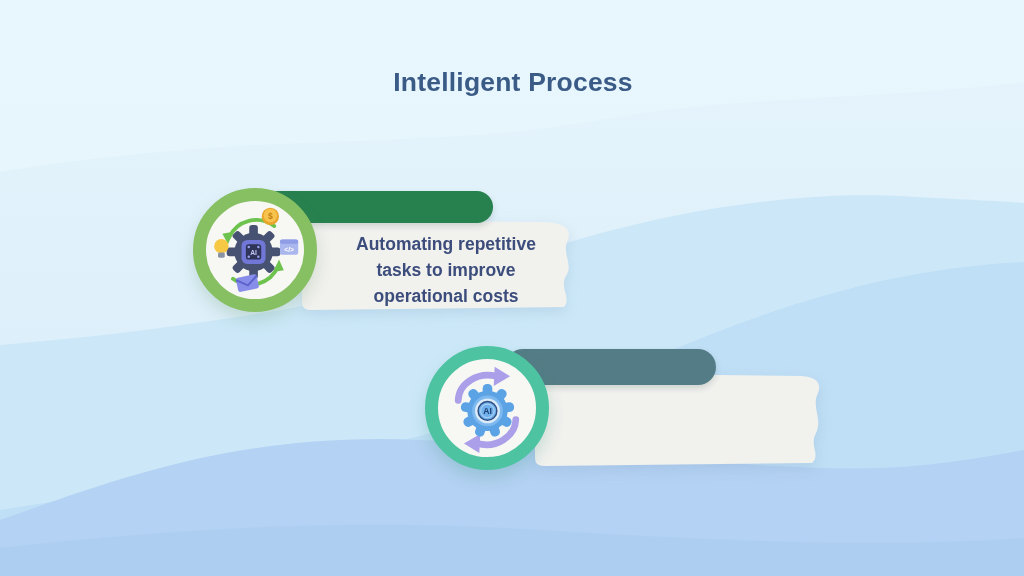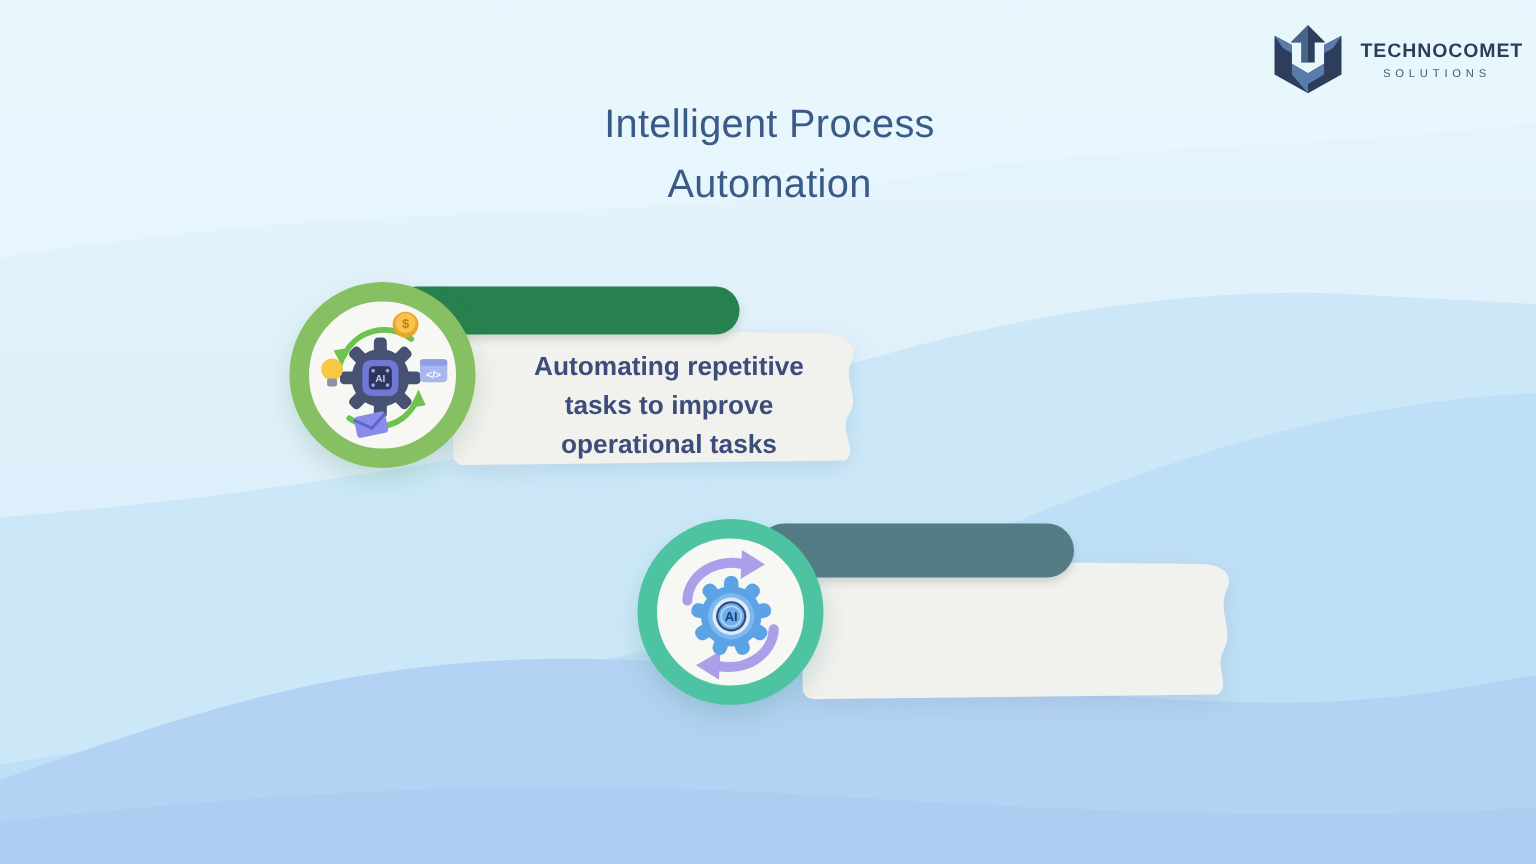--- a/index.html
+++ b/index.html
@@ -4,21 +4,21 @@
 <style>
   * { margin:0; padding:0; box-sizing:border-box; }
   html,body { width:1024px; height:576px; overflow:hidden; }
   body { font-family:"Liberation Sans", sans-serif; }
   .stage { position:relative; width:1024px; height:576px; background:linear-gradient(180deg,#e7f5fc 0%,#ddeffa 60%,#d8ecf9 100%); overflow:hidden; }
 
   .bg-waves { position:absolute; left:0; top:0; width:1024px; height:576px; z-index:0; }
 
   
   .title { position:absolute; left:313px; top:62px; width:400px; text-align:center; z-index:5;
-           color:#3b5b87; font-weight:normal; font-size:26.5px; line-height:40px; letter-spacing:0.2px; }
+           color:#3b5b87; font-weight:bold; font-size:26.5px; line-height:40px; letter-spacing:0.2px; }
 
   
   .logo { position:absolute; left:845px; top:13px; width:170px; height:52px; z-index:5; display:flex; align-items:center; }
   .logo-mark { width:54px; height:50px; flex:0 0 auto; }
   .logo-text { margin-left:8px; text-align:center; width:102px; }
   .logo-name { color:#2c3e5c; font-weight:bold; font-size:13px; letter-spacing:0.6px; white-space:nowrap; }
   .logo-tag  { color:#45597a; font-size:7.5px; letter-spacing:3.2px; margin-top:3px; white-space:nowrap; }
 
   
   .card-body { position:absolute; z-index:1; filter:drop-shadow(0 5px 7px rgba(110,145,180,0.20)); }
@@ -45,36 +45,23 @@
 <div class="stage">
 
   <svg class="bg-waves" viewBox="0 0 1024 576" preserveAspectRatio="none" aria-hidden="true">
     <path fill="#eaf8fe" opacity="0.6" d="M0,0 H1024 V82 C880,100 740,95 600,120 C460,145 300,138 160,152 C90,159 40,165 0,172 Z"></path>
     <path fill="#cce8f8" d="M0,345 C180,330 380,300 560,245 C700,202 820,192 900,196 C950,199 1000,201 1024,203 V576 H0 Z"></path>
     <path fill="#bfdff6" d="M1024,262 C900,268 790,300 660,355 C540,406 420,440 300,462 C200,480 90,495 0,510 V576 H1024 Z"></path>
     <path fill="#b4d2f3" d="M0,520 C120,478 240,432 420,440 C600,448 760,472 880,468 C940,466 990,456 1024,450 V576 H0 Z"></path>
     <path fill="#aaccf0" opacity="0.65" d="M0,548 C180,528 350,518 540,530 C720,541 880,548 1024,538 V576 H0 Z"></path>
   </svg>
 
-  <div class="logo">
-    <svg class="logo-mark" viewBox="0 0 60 56">
-      <path fill="#2c3e5c" d="M5,11 L18,18 L18,32 L30,39 L42,32 L42,18 L55,11 L55,40 L30,54 L5,40 Z"></path>
-      <path fill="#5f83b5" d="M5,11 L18,18 L18,24 L11,20 Z M55,11 L42,18 L42,24 L49,20 Z M30,54 L30,47 L42,40 L42,32 L30,39 L18,32 L18,40 Z" opacity="0.9"></path>
-      <path fill="#2c3e5c" d="M30,3 L43,16 L35,16 L35,31 L25,31 L25,16 L17,16 Z"></path>
-      <path fill="#5f83b5" d="M30,3 L30,31 L25,31 L25,16 L17,16 Z" opacity="0.55"></path>
-    </svg>
-    <div class="logo-text">
-      <div class="logo-name">TECHNOCOMET</div>
-      <div class="logo-tag">SOLUTIONS</div>
-    </div>
-  </div>
 
   <div class="title">
     <div>Intelligent Process</div>
-    <div>Automation</div>
   </div>
 
   <svg class="card-body" style="left:298px; top:214px;" width="290" height="101" viewBox="0 0 290 101">
     <path fill="#f1f1ee" d="M10,6 L248,8 C266,9 274,15 270,26 C263,39 276,50 268,62 C261,74 274,84 266,93 L14,96 Q4,97 4,88 L4,14 Q4,6 10,6 Z"></path>
   </svg>
   <div class="pill-bar bar-1"></div>
   <div class="ring ring-1">
     <svg viewBox="0 0 100 100">
 
       <g stroke="#6ec24e" stroke-width="4" fill="none" stroke-linecap="round">
@@ -124,21 +111,21 @@
 
       <g transform="rotate(-12 42 84)">
         <rect x="31" y="77" width="22" height="15" rx="2.5" fill="#888de9"></rect>
         <path d="M31,79 L42,87 L53,79" stroke="#5d63cd" stroke-width="2" fill="none"></path>
       </g>
     </svg>
   </div>
   <div class="card-text text-1">
     <div>Automating repetitive</div>
     <div>tasks to improve</div>
-    <div>operational tasks</div>
+    <div>operational costs</div>
   </div>
 
   <svg class="card-body" style="left:530px; top:368px;" width="296" height="103" viewBox="0 0 296 103">
     <path fill="#f1f1ee" d="M12,5 L272,8 C286,9 292,15 288,25 C281,39 293,51 286,65 C279,78 291,87 282,95 L16,98 Q5,99 5,90 L5,13 Q5,5 12,5 Z"></path>
   </svg>
   <div class="pill-bar bar-2"></div>
   <div class="ring ring-2">
     <svg viewBox="0 0 100 100">
 
       <g>

